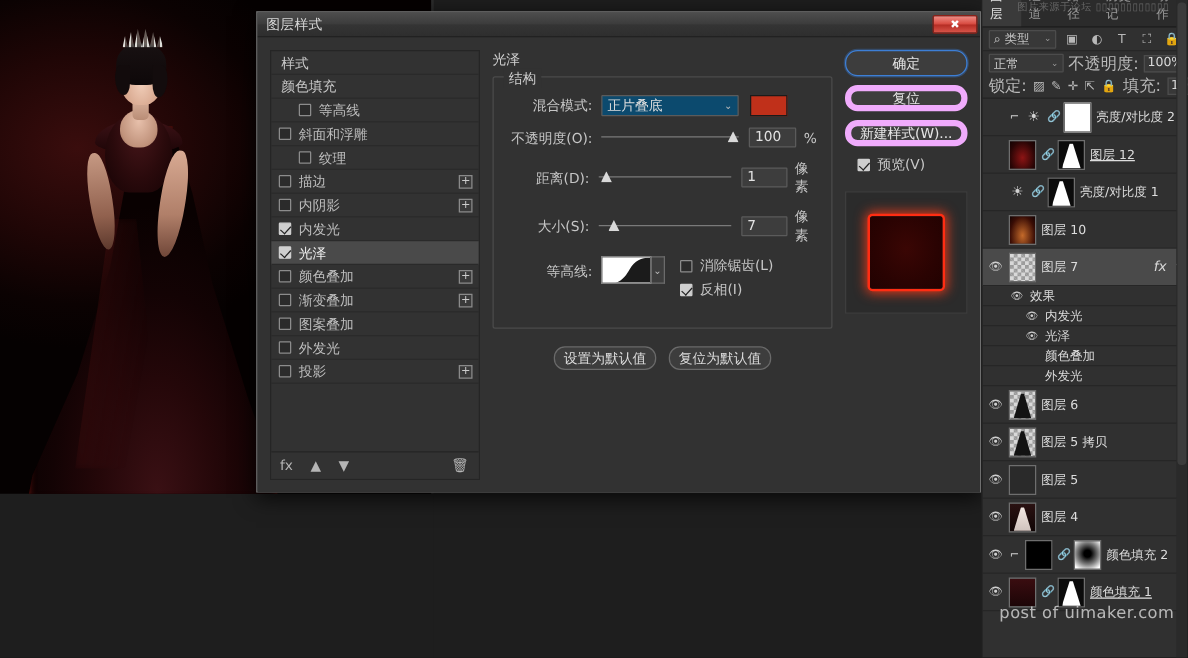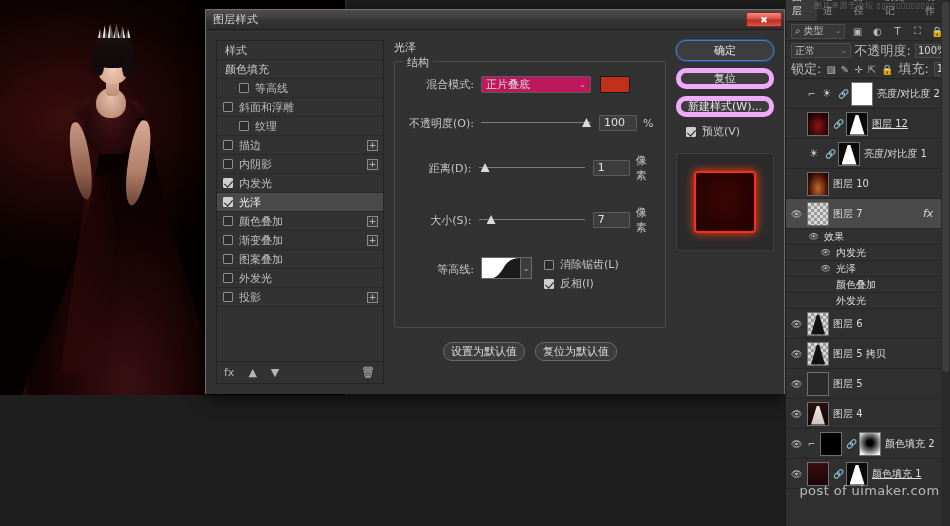--- a/index.html
+++ b/index.html
@@ -185,24 +185,24 @@
   }
   .sec-title{ font-size:11px; color:#d2d2d2; margin-bottom:5px; }
   .group{
     border:1px solid #4b4b4b; border-radius:2px; padding:14px 8px 10px 8px;
     position:relative; margin-top:6px;
   }
   .group-legend{
     position:absolute; left:8px; top:-7px; background:#323232;
     padding:0 4px; font-size:11px; color:#cfcfcf;
   }
-  .fld{ display:flex; align-items:center; margin-bottom:22px; }
+  .fld{ display:flex; align-items:center; margin-bottom:9px; }
   .fld .lab{ width:78px; text-align:right; padding-right:7px; font-size:11px; color:#c6c6c6; white-space:nowrap;}
   .sel{
-    width:110px; height:17px; background:#be185d; border:1px solid #5b5b5b;
+    width:110px; height:17px; background:#0c4a6e; border:1px solid #5b5b5b;
     color:#ddd; font-size:11px; display:flex; align-items:center;
     padding:0 4px; position:relative; cursor:pointer; border-radius:1px;
   }
   .sel .chev{ position:absolute; right:4px; font-size:8px; color:#bbb; }
   .swatch{
     width:30px; height:17px; border:1px solid #1b1b1b; margin-left:9px; cursor:pointer;
   }
   .slider-wrap{ width:110px; height:14px; position:relative; }
   .slider-track{
     position:absolute; left:0; top:6px; width:100%; height:1px; background:#7a7a7a;

